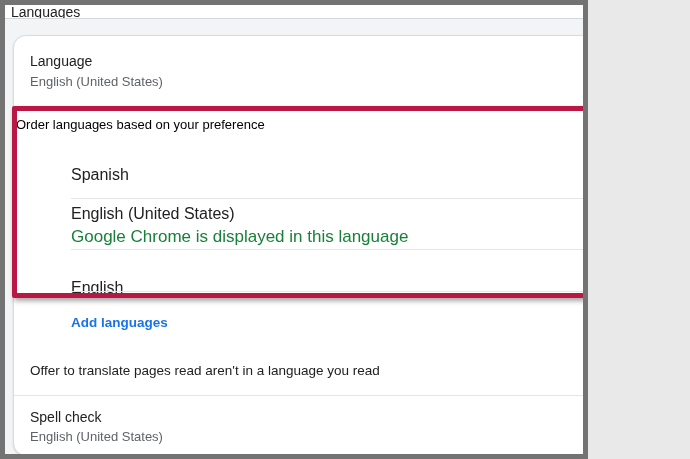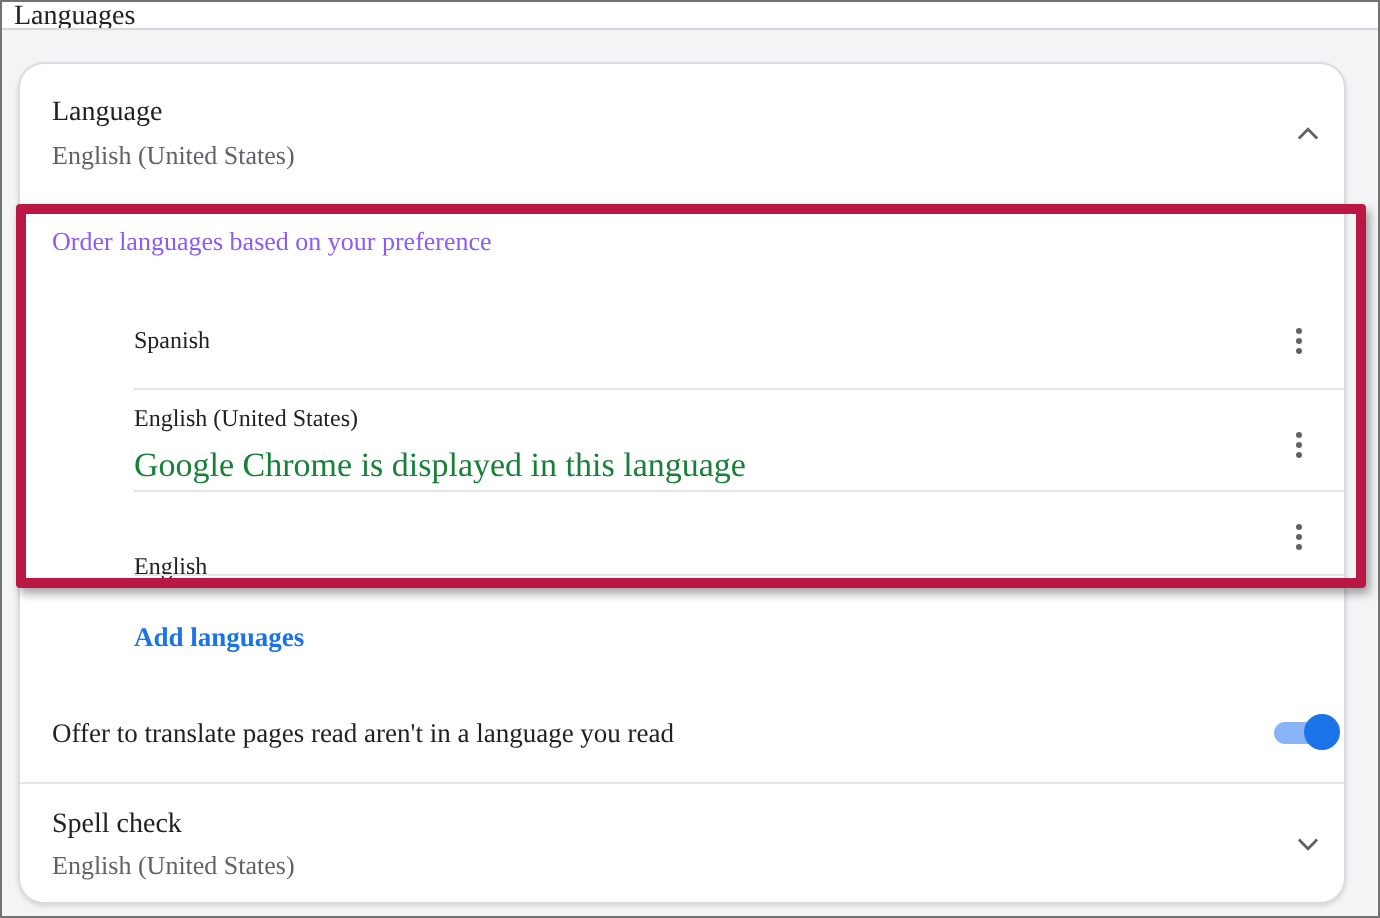--- a/index.html
+++ b/index.html
@@ -1,25 +1,24 @@
 <!DOCTYPE html>
 <html><head>
 <meta charset="utf-8">
 <style>
   * { margin: 0; padding: 0; box-sizing: border-box; }
   html, body { background: #e9e9e9; }
   body { font-family: "Liberation Sans", "DejaVu Sans", sans-serif; }
 
   .screen {
     position: relative;
-    width: 690px; height: 459px;
+    width: 588px; height: 459px;
     background: #ffffff;
-    border: 1px solid #737373;
+    border: 5px solid #737373;
     overflow: hidden;
-    font-family: Liberation Serif, serif;
   }
 
   
   .page-heading {
     position: absolute; left: 6px; top: 0px;
     font-size: 14px; line-height: 15px; color: #202124;
   }
   .heading-divider {
     position: absolute; left: 0; right: 0; top: 13px;
     height: 1px; background: #d5d7da;
@@ -58,27 +57,27 @@
     position: absolute; left: 7px; top: 101px;
     width: 675px; height: 192px;
     border: 5px solid #bb1744;
     border-radius: 2px;
     box-shadow: 2px 3px 5px rgba(0,0,0,.35);
     pointer-events: none;
     z-index: 5;
   }
 
   .order-label {
-    position: absolute; left: 16px; top: 81px;
-    font-size: 13px; line-height: 16px; color: #8b5cf6;
+    position: absolute; left: 2px; top: 81px;
+    font-size: 13px; line-height: 16px; color: #000000;
   }
 
   .lang-name {
     position: absolute; left: 57px;
-    font-size: 12px; line-height: 15px; color: #202124;
+    font-size: 16px; line-height: 15px; color: #202124;
   }
   .lang-note {
     position: absolute; left: 57px;
     font-size: 17px; line-height: 15px; color: #188038;
   }
   .name-1 { top: 131px; }
   .name-2 { top: 170px; }
   .note-2 { top: 193px; }
   .name-3 { top: 244px; }
 

